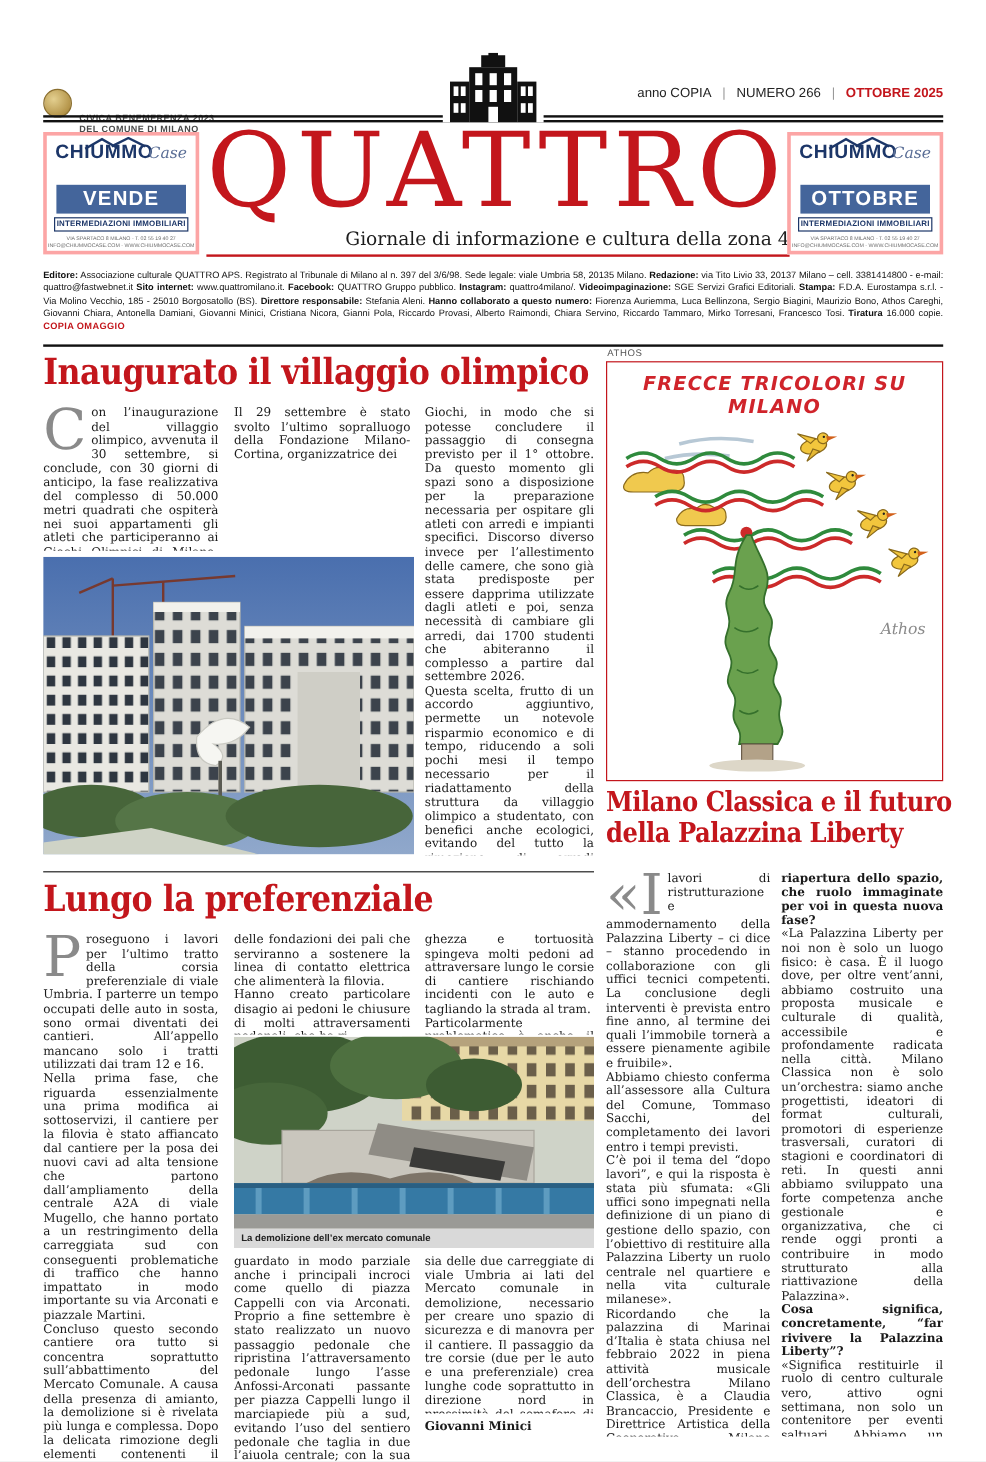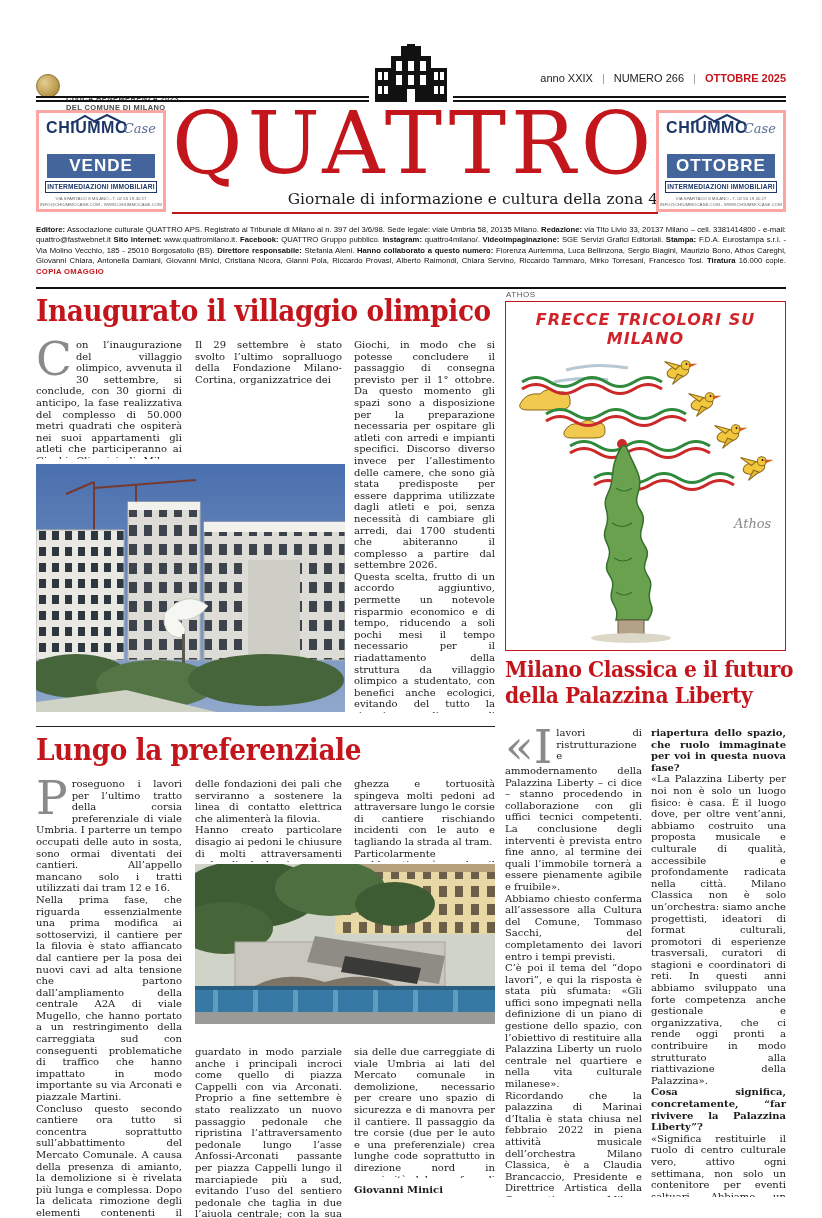--- a/index.html
+++ b/index.html
@@ -69,21 +69,21 @@
 <div class="page">
 
   <div class="abs badge">
     <div class="medal"></div>
     <div class="badge-txt">
       <div>CIVICA BENEMERENZA 2023</div>
       <div>DEL COMUNE DI MILANO</div>
     </div>
   </div>
   <div class="abs issue">
-    <span>anno XXIX</span>
+    <span>anno COPIA</span>
     <span class="sep">|</span>
     <span>NUMERO 266</span>
     <span class="sep">|</span>
     <span class="mese">OTTOBRE 2025</span>
   </div>
   <div class="abs rule2a"></div>
   <div class="abs rule2b"></div>
   <div class="abs bldg">
     <svg width="84" height="58" viewBox="0 0 84 58">
       <rect x="22" y="12" width="40" height="46" fill="#111"></rect>
@@ -320,20 +320,21 @@
           <rect x="58" y="126" width="5" height="22"></rect>
         <rect x="98" y="126" width="5" height="22"></rect>
           <rect x="138" y="126" width="5" height="22"></rect>
         <rect x="178" y="126" width="5" height="22"></rect>
           <rect x="218" y="126" width="5" height="22"></rect>
         <rect x="258" y="126" width="5" height="22"></rect>
       </g>
       <rect x="0" y="148" width="300" height="12" fill="#9a9a96"></rect>
     </svg>
   </div>
+  <div class="abs caption">La demolizione dell’ex mercato comunale</div>
 
   <div class="abs bodytext" style="left:195px;top:1046px;width:147px;height:172px;">
       <p>guardato in modo parziale anche i principali incroci come quello di piazza Cappelli con via Arconati. Proprio a fine settembre è stato realizzato un nuovo passaggio pedonale che ripristina l’attraversamento pedonale lungo l’asse Anfossi-Arconati passante per piazza Cappelli lungo il marciapiede più a sud, evitando l’uso del sentiero pedonale che taglia in due l’aiuola centrale; con la sua lun-</p>
     </div>
   <div class="abs bodytext" style="left:354px;top:1046px;width:141px;height:132px;">
       <p>sia delle due carreggiate di viale Umbria ai lati del Mercato comunale in demolizione, necessario per creare uno spazio di sicurezza e di manovra per il cantiere. Il passaggio da tre corsie (due per le auto e una preferenziale) crea lunghe code soprattutto in direzione nord in prossimità del semaforo di incrocio con via Pistrucci.</p>
     </div>
   <div class="abs byline">Giovanni Minici</div>
 
 </div>

